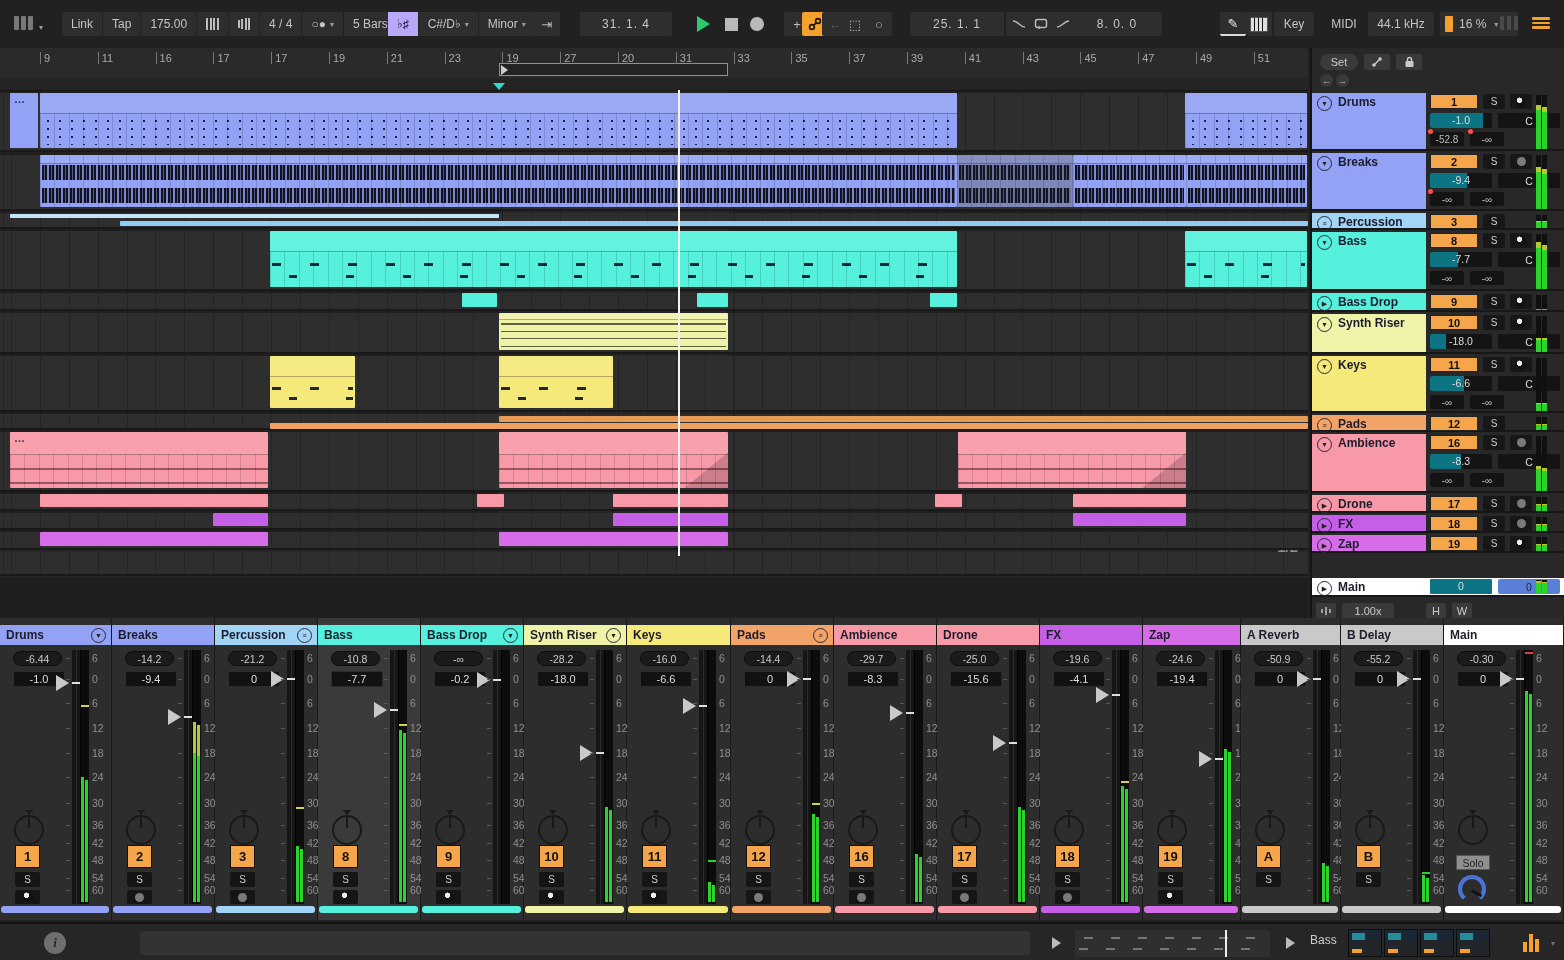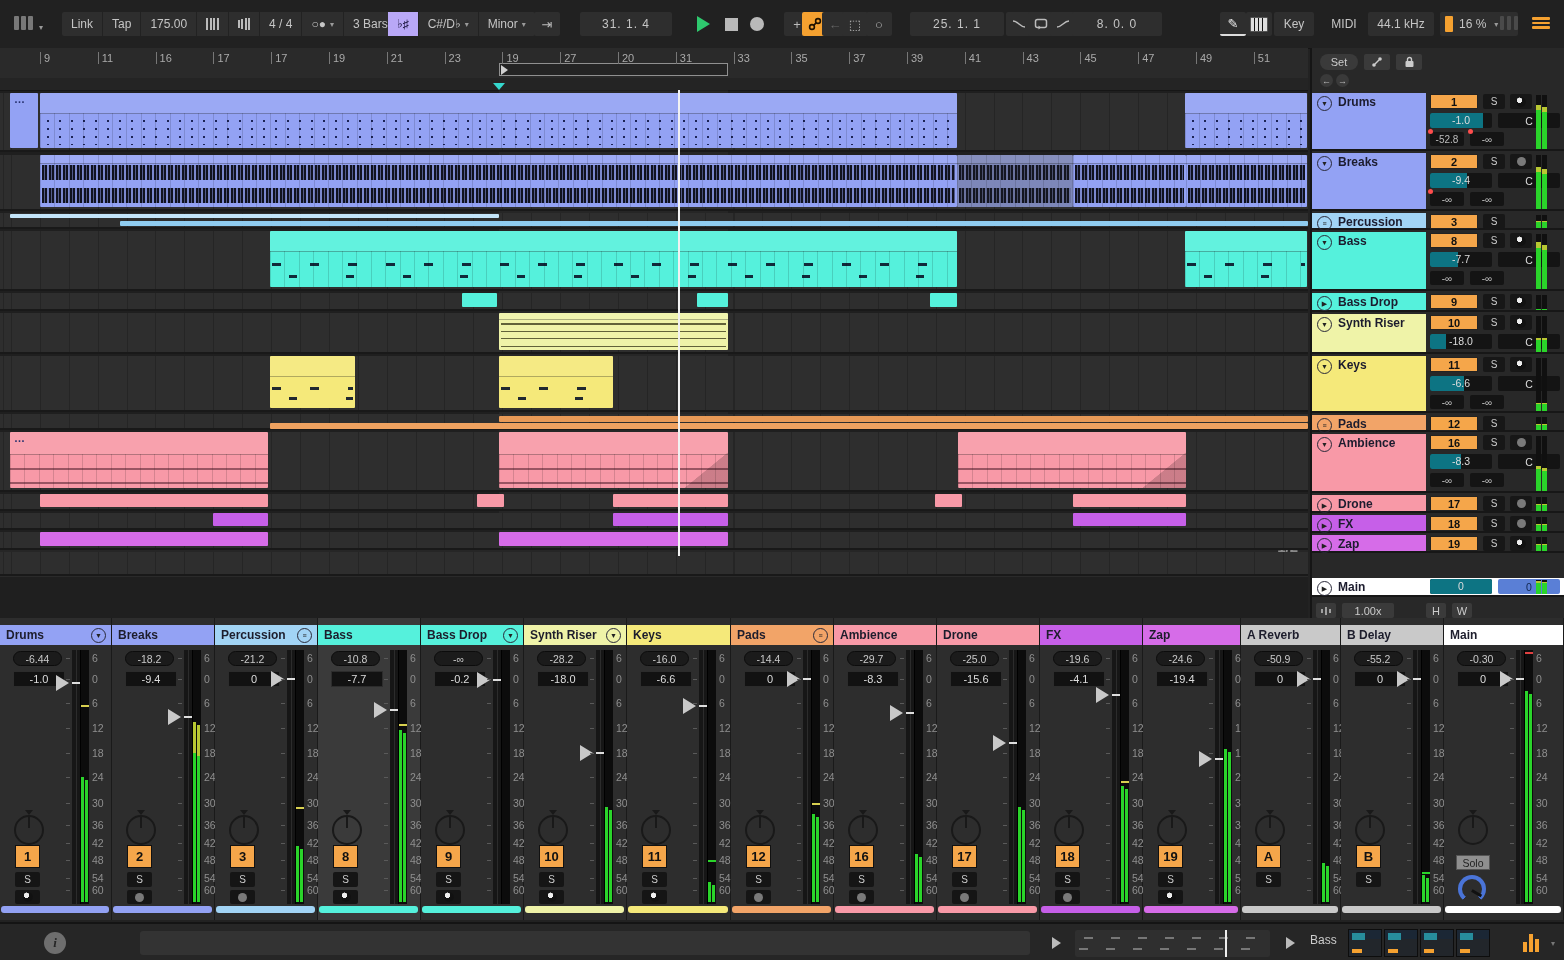--- a/index.html
+++ b/index.html
@@ -171,21 +171,21 @@
           <span class="metro-bars">
             <i style="height:8px"></i>
             <i style="height:10px"></i>
             <i style="height:12px"></i>
             <i></i>
           </span>
         </div>
       <div>4 / 4</div>
       <div>○●<span class="caret">▾</span></div>
       <div>
-          <span>3 Bars</span>
+          <span>5 Bars</span>
           <span class="caret">▾</span>
         </div>
     </div>
     <div class="tseg abs" style="left:388px;top:12px;">
       <div class="keybtn">♭♯</div>
       <div>
           <span>C#/D♭</span>
           <span class="caret">▾</span>
         </div>
       <div>
@@ -776,21 +776,21 @@
         <div class="mixs">S</div>
         <div class="mixarm">
           <div class="disc"></div>
         </div>
         <div class="cstrip" style="background: rgb(147, 162, 244);"></div>
       </div>
       <div class="strip" style="left: 112px; width: 103px;">
         <div class="shead" style="background: rgb(147, 162, 244);">
           <div class="nm">Breaks</div>
         </div>
-        <div class="peakpill">-18.2</div>
+        <div class="peakpill">-14.2</div>
         <div class="fadval">-9.4</div>
         <div class="ftri" style="top: 91.1667px;"></div>
         <div class="mblock">
           <div class="flane">
             <div class="cl"></div>
             <div class="fdash" style="top: 66.1667px;"></div>
           </div>
           <div class="mbar" style="left: 9px; top: 2px; bottom: 2px;">
             <div class="fillg" style="height: 180.25px; top: auto; background: linear-gradient(rgb(184, 200, 50) 0px, rgb(184, 200, 50) 31.25px, rgb(42, 212, 42) 31.25px);"></div>
           </div>

